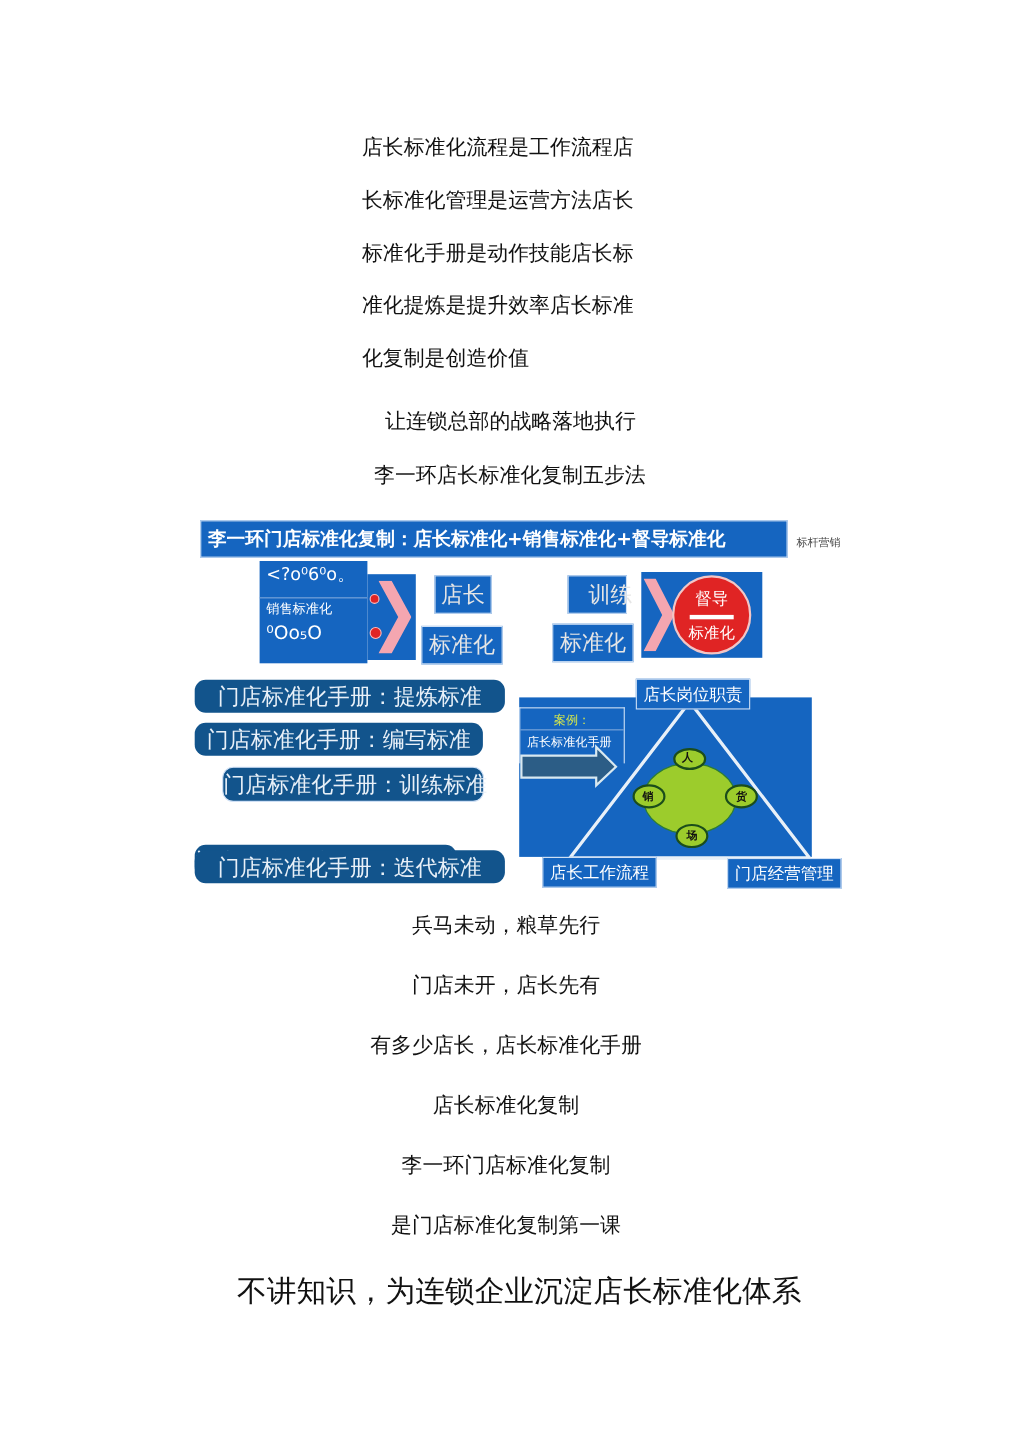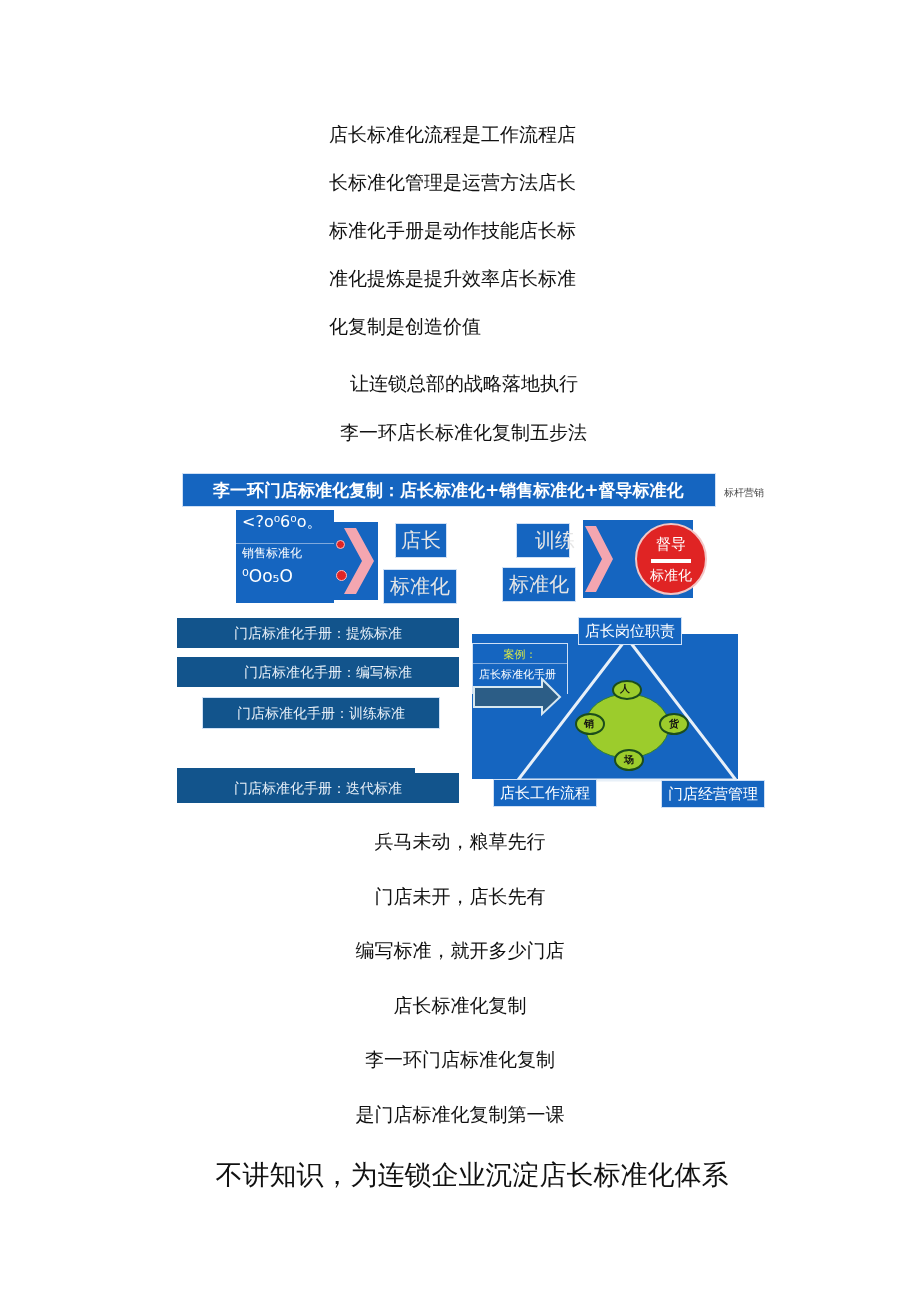--- a/index.html
+++ b/index.html
@@ -2,39 +2,39 @@
 <html><head>
 <meta charset="utf-8">
 <style>
   html,body{margin:0;padding:0;background:#ffffff;}
   body{width:920px;height:1301px;position:relative;overflow:hidden;font-family:"DejaVu Sans","Liberation Sans",sans-serif;color:#111;}
   .abs{position:absolute;}
   .line{position:absolute;font-size:19px;line-height:24px;white-space:nowrap;color:#111;}
   .blue{background:#1565c0;color:#fff;}
   .navy{background:#12548c;color:#e8f0f8;}
   .box-label{position:absolute;font-size:20px;line-height:26px;color:#e5e5e5;text-align:center;white-space:nowrap;}
-  .manual{position:absolute;height:30px;font-size:14px;line-height:30px;text-align:center;white-space:nowrap;}
+  .manual{position:absolute;height:30px;font-size:20px;line-height:30px;text-align:center;white-space:nowrap;border-radius:10px;}
   .corner{position:absolute;font-size:15px;line-height:22px;color:#fff;background:#1565c0;padding:2px 6px;white-space:nowrap;border:1px solid #cfe0f5;}
 </style>
 </head>
 <body>
 
 <div class="line" style="left:329px;top:122px;">店长标准化流程是工作流程店</div>
 <div class="line" style="left:329px;top:170px;">长标准化管理是运营方法店长</div>
 <div class="line" style="left:329px;top:218px;">标准化手册是动作技能店长标</div>
 <div class="line" style="left:329px;top:266px;">准化提炼是提升效率店长标准</div>
 <div class="line" style="left:329px;top:314px;">化复制是创造价值</div>
 
 <div class="line" style="left:350px;top:371px;">让连锁总部的战略落地执行</div>
 <div class="line" style="left:340px;top:420px;">李一环店长标准化复制五步法</div>
 
 <div>
 
   <div class="abs blue" style="left:182px;top:473px;width:532px;height:32px;border:1px solid #cfe0f5;">
-    <div style="position:absolute;left:6px;top:3px;font-size:17px;font-weight:bold;line-height:26px;white-space:nowrap;margin-left:24px;">李一环门店标准化复制：店长标准化+销售标准化+督导标准化</div>
+    <div style="position:absolute;left:6px;top:3px;font-size:17px;font-weight:bold;line-height:26px;white-space:nowrap;">李一环门店标准化复制：店长标准化+销售标准化+督导标准化</div>
   </div>
   <div class="abs" style="left:724px;top:486px;font-size:10px;color:#444;white-space:nowrap;">标杆营销</div>
 
   <div class="abs" style="left:236px;top:510px;width:98px;height:93px;background:#1565c0;">
     <div style="position:absolute;left:6px;top:2px;color:#fff;font-size:16px;white-space:nowrap;">&lt;?o⁰6⁰o。</div>
     <div style="position:absolute;left:0;top:33px;width:98px;height:1px;background:#7fa9dc;"></div>
     <div style="position:absolute;left:6px;top:35px;color:#fff;font-size:12px;white-space:nowrap;">销售标准化</div>
     <div style="position:absolute;left:6px;top:56px;color:#fff;font-size:17px;white-space:nowrap;">⁰Oo₅O</div>
   </div>
   <div class="abs" style="left:334px;top:522px;width:44px;height:78px;background:#1565c0;">
@@ -56,29 +56,29 @@
     <div class="box-label" style="left:0;width:52px;top:3px;padding-left:12px;">训练</div>
   </div>
   <div class="abs blue" style="left:502px;top:567px;width:72px;height:33px;border:1px solid #cfe0f5;">
     <div class="box-label" style="left:0;width:72px;top:3px;">标准化</div>
   </div>
 
   <div class="abs" style="left:583px;top:520px;width:110px;height:78px;background:#1565c0;">
     <svg style="position:absolute;left:2px;top:6px;" width="28" height="66" viewBox="0 0 28 66">
       <polygon points="0,0 11,0 28,33 11,66 0,66 17,33" fill="#f4a6b0"></polygon>
     </svg>
-    <div style="position:absolute;left:52px;top:3px;width:72px;height:72px;border-radius:50%;background:#e02424;border:2px solid #f2c6c6;box-sizing:border-box;">
+    <div style="position:absolute;left:28px;top:3px;width:72px;height:72px;border-radius:50%;background:#e02424;border:2px solid #f2c6c6;box-sizing:border-box;">
       <div style="position:absolute;left:0;width:68px;top:10px;text-align:center;color:#fff;font-size:15px;">督导</div>
       <div style="position:absolute;left:14px;top:34px;width:40px;height:4px;background:#fff;"></div>
       <div style="position:absolute;left:0;width:68px;top:42px;text-align:center;color:#fff;font-size:14px;">标准化</div>
     </div>
   </div>
 
   <div class="manual navy" style="left:177px;top:618px;width:282px;">门店标准化手册：提炼标准</div>
-  <div class="manual navy" style="left:177px;top:657px;width:262px;padding-left:20px;">门店标准化手册：编写标准</div>
+  <div class="manual navy" style="left:177px;top:657px;width:262px;">门店标准化手册：编写标准</div>
   <div class="manual navy" style="left:202px;top:697px;width:236px;border:1px solid #cfe0f5;">门店标准化手册：训练标准</div>
   <div class="manual navy" style="left:177px;top:768px;width:238px;">门店标准化手册：执行标准</div>
   <div class="manual navy" style="left:177px;top:773px;width:282px;">门店标准化手册：迭代标准</div>
 
   <div class="abs" style="left:472px;top:634px;width:266px;height:145px;background:#1565c0;"></div>
   <div class="abs" style="left:472px;top:643px;width:94px;height:50px;background:#1565c0;border:1px solid #cfe0f5;border-bottom:none;">
     <div style="position:absolute;left:0;width:94px;top:3px;text-align:center;font-size:11px;color:#d6e84a;">案例：</div>
     <div style="position:absolute;left:0;top:19px;width:94px;height:1px;background:#7fa9dc;"></div>
     <div style="position:absolute;left:6px;top:23px;font-size:11px;color:#fff;white-space:nowrap;">店长标准化手册</div>
   </div>
@@ -96,18 +96,18 @@
   <div class="abs" style="left:624px;top:753px;font-size:10px;font-weight:bold;color:#111;">场</div>
   <div class="abs" style="left:584px;top:717px;font-size:10px;font-weight:bold;color:#111;">销</div>
 
   <div class="corner" style="left:578px;top:617px;">店长岗位职责</div>
   <div class="corner" style="left:493px;top:779px;">店长工作流程</div>
   <div class="corner" style="left:661px;top:780px;">门店经营管理</div>
 </div>
 
 <div class="line" style="left:0;width:920px;text-align:center;top:829px;">兵马未动，粮草先行</div>
 <div class="line" style="left:0;width:920px;text-align:center;top:884px;">门店未开，店长先有</div>
-<div class="line" style="left:0;width:920px;text-align:center;top:938px;">编写标准，就开多少门店</div>
+<div class="line" style="left:0;width:920px;text-align:center;top:938px;">有多少店长，店长标准化手册</div>
 <div class="line" style="left:0;width:920px;text-align:center;top:993px;">店长标准化复制</div>
 <div class="line" style="left:0;width:920px;text-align:center;top:1047px;">李一环门店标准化复制</div>
 <div class="line" style="left:0;width:920px;text-align:center;top:1102px;">是门店标准化复制第一课</div>
 
 <div class="line" style="left:0;width:920px;text-align:center;top:1158px;font-size:27px;line-height:34px;margin-left:12px;">不讲知识，为连锁企业沉淀店长标准化体系</div>
 
 </body></html>

